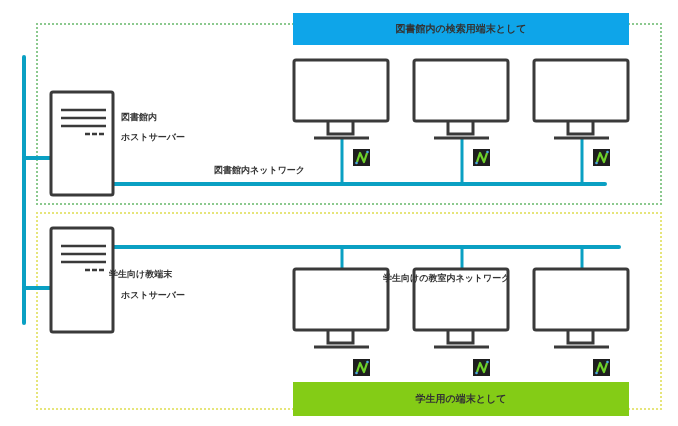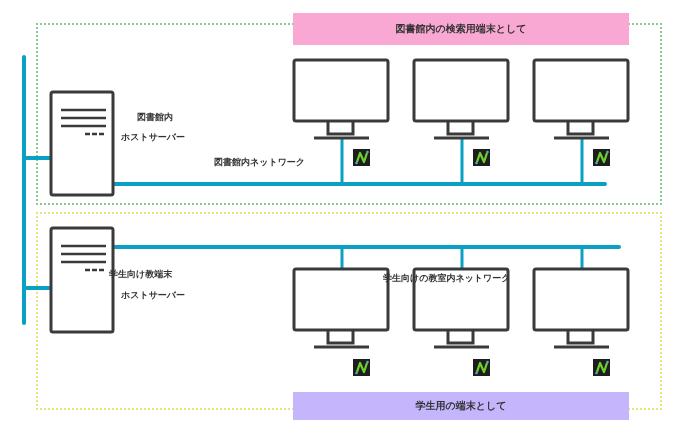--- a/index.html
+++ b/index.html
@@ -3,22 +3,22 @@
 <meta charset="utf-8">
 <style>
   html, body { margin:0; padding:0; background:#ffffff; }
   body { width:678px; height:426px; position:relative; overflow:hidden;
          font-family:"DejaVu Sans", sans-serif; color:#333333; }
   .zone { position:absolute; box-sizing:border-box; }
   .zone-library { left:36px; top:23px; width:626px; height:182px; border:2px dotted #8cc98f; }
   .zone-student { left:36px; top:212px; width:626px; height:198px; border:2px dotted #e6e57a; }
   .banner { position:absolute; left:293px; width:336px; height:32px; display:flex;
             align-items:center; justify-content:center; font-size:10px; font-weight:bold; color:#333; }
-  .banner-library { top:13px; background:#f9a8d4; }
-  .banner-student { top:392px; height:28px; background:#c4b5fd; }
+  .banner-library { top:13px; background:#0ea5e9; }
+  .banner-student { top:382px; height:34px; background:#84cc16; }
   .label { position:absolute; font-size:9px; font-weight:bold; color:#333; white-space:nowrap; }
   svg { position:absolute; left:0; top:0; }
 </style>
 </head>
 <body>
 
 <div class="zone zone-library"></div>
 <div class="zone zone-student"></div>
 
 <div class="banner banner-library">図書館内の検索用端末として</div>
@@ -118,19 +118,19 @@
       </g>
       <g>
         <rect x="593" y="359" width="17" height="17" fill="#1e1e1e"></rect>
         <path d="M597 372 L600 363 L604 372 L607 363" fill="none" stroke="#6fd12a" stroke-width="2.2" stroke-linejoin="round"></path>
         <circle cx="596.5" cy="373" r="1.3" fill="#4aa8e0"></circle>
         <circle cx="607.5" cy="362" r="1.3" fill="#4aa8e0"></circle>
       </g>
     </g>
 </svg>
 
-<div class="label" style="left:137px;top:111px;">図書館内</div>
+<div class="label" style="left:121px;top:111px;">図書館内</div>
 <div class="label" style="left:121px;top:131px;">ホストサーバー</div>
-<div class="label" style="left:214px;top:156px;">図書館内ネットワーク</div>
+<div class="label" style="left:214px;top:164px;">図書館内ネットワーク</div>
 
 <div class="label" style="left:109px;top:268px;">学生向け教端末</div>
 <div class="label" style="left:121px;top:289px;">ホストサーバー</div>
 <div class="label" style="left:383px;top:229px;margin-top:43px;">学生向けの教室内ネットワーク</div>
 
 </body></html>

